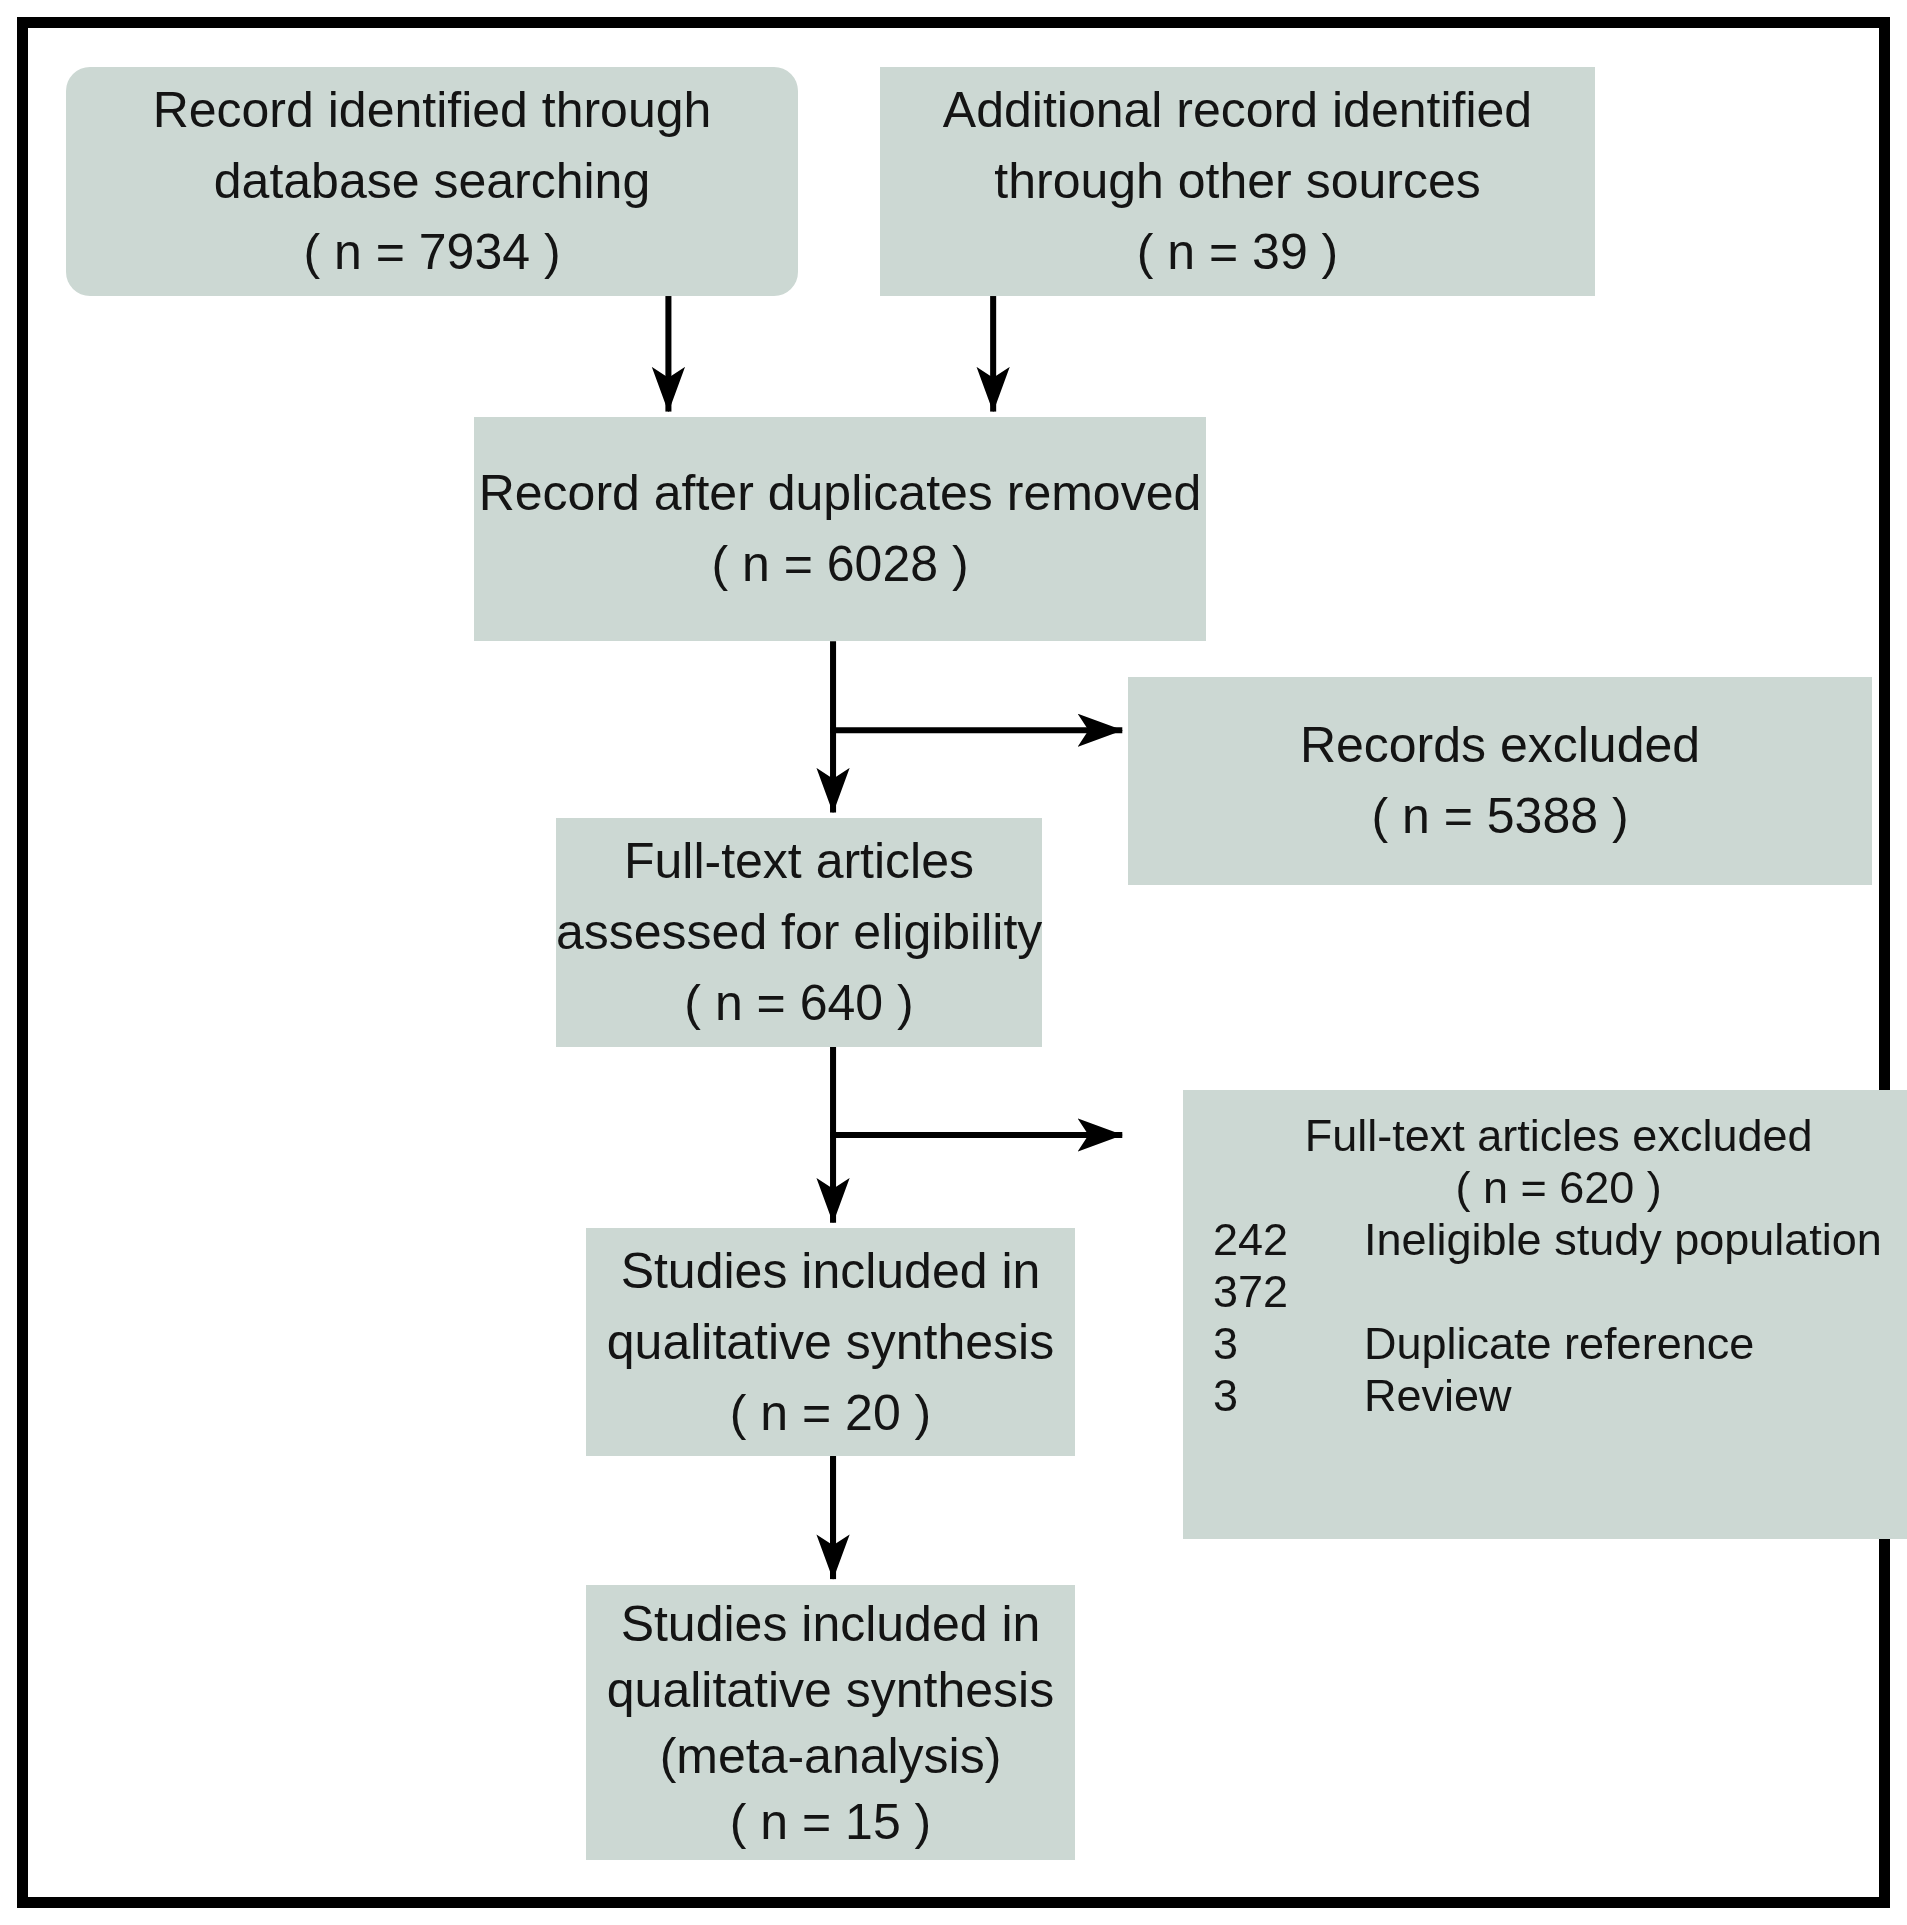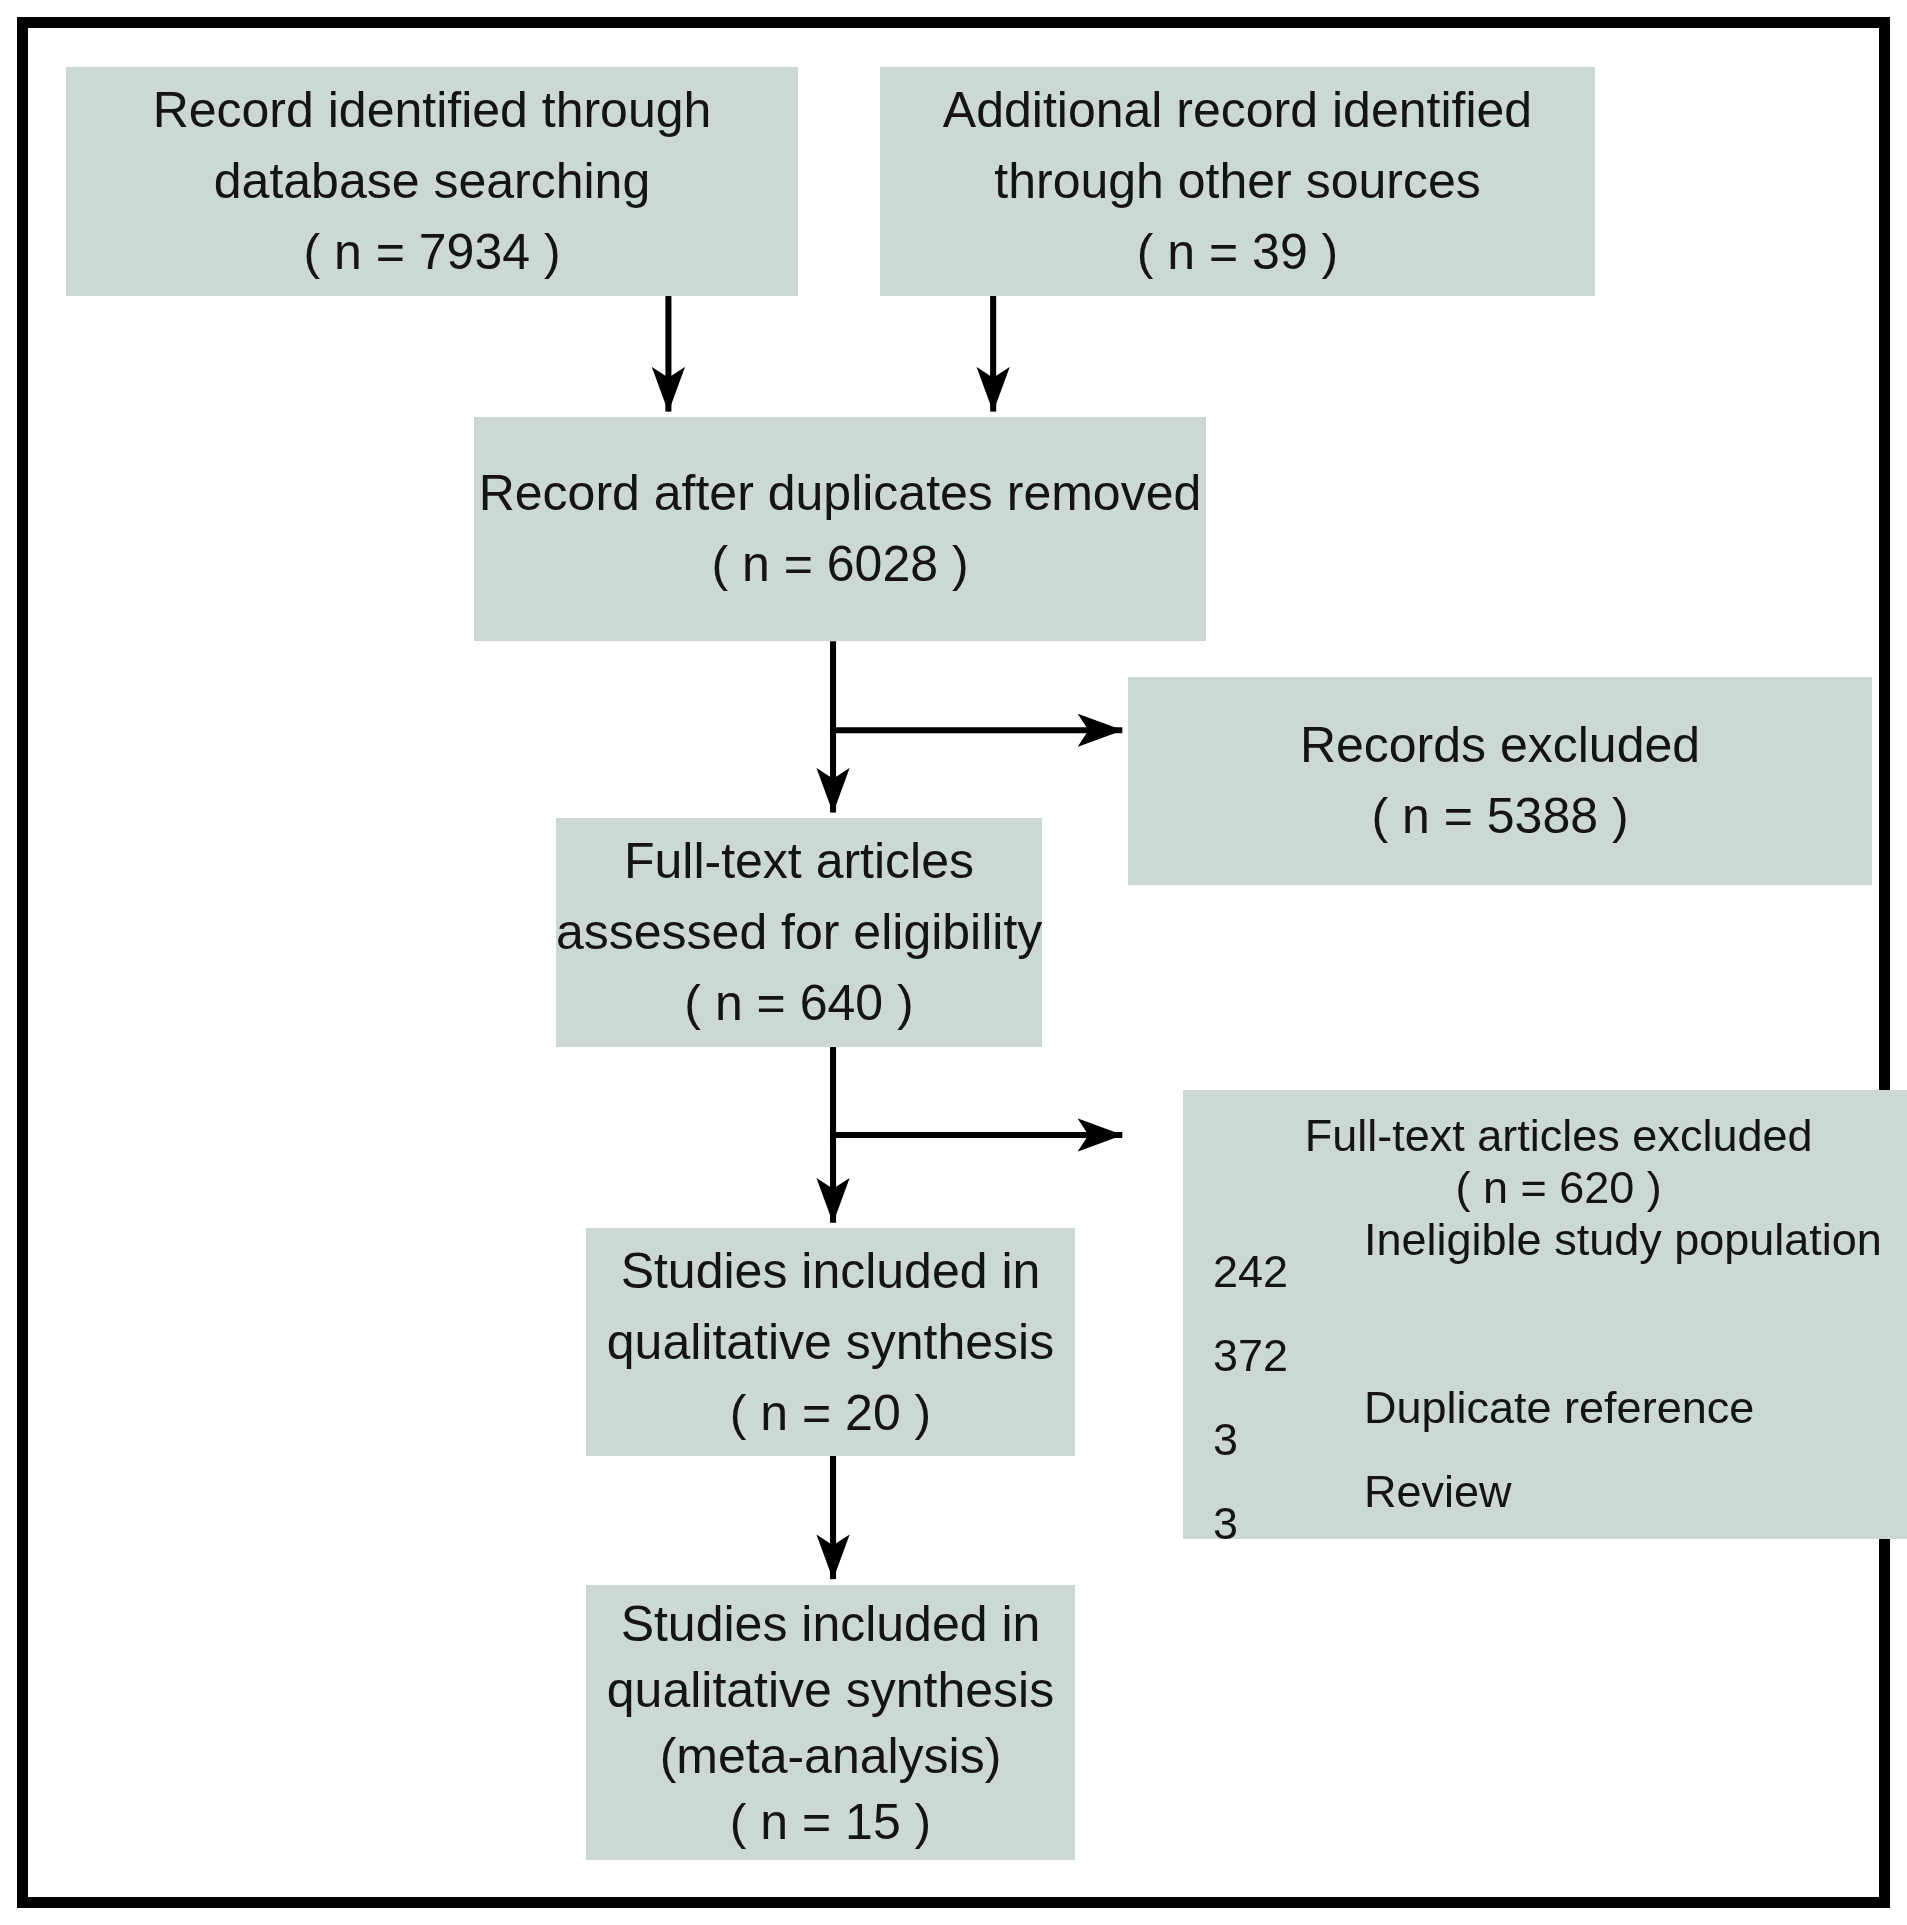--- a/index.html
+++ b/index.html
@@ -27,33 +27,33 @@
     position:absolute;
     background:var(--box-fill);
     display:flex;flex-direction:column;justify-content:center;
     text-align:center;
     font-size:50px;line-height:71px;
     box-sizing:border-box;
   }
   .box .ln{white-space:nowrap;}
   #box-meta{line-height:66px;}
   
-  #box-db      {left:66px;  top:67px;  width:732px; height:229px;}
+  #box-db      {left:66px;  top:67px;  width:732px; height:229px;border-radius:24px;}
   #box-other   {left:880px;top:67px;  width:715px; height:229px;}
   #box-dup     {left:474px; top:417px; width:732px; height:224px;}
   #box-recexcl {left:1128px;top:677px; width:744px; height:208px;}
   #box-full    {left:556px; top:818px;width:486px; height:229px;}
   #box-ftexcl  {left:1183px;top:1090px;width:744px; height:449px;
                 font-size:45px;line-height:52px;
                 justify-content:flex-start;padding:19.6px 22.7px 0 30px;text-align:left;}
   #box-qual    {left:586px; top:1228px;width:489px; height:228px;}
   #box-meta    {left:586px; top:1585px;width:489px; height:275px;}
   #box-ftexcl .heading{text-align:center;white-space:nowrap;}
   .excl-row{display:grid;grid-template-columns:151px 1fr;}
-  .excl-row .num{white-space:nowrap;margin-top:32px;}
+  .excl-row .num{white-space:nowrap;}
   #arrows{position:absolute;left:0;top:0;width:1907px;height:1925px;}
   #arrows line{stroke:var(--line);stroke-width:8;}
   #arrowhead polygon{fill:var(--line);}
 </style>
 </head>
 <body>
 
 <div class="stage">
 
   <div class="frame"></div>

